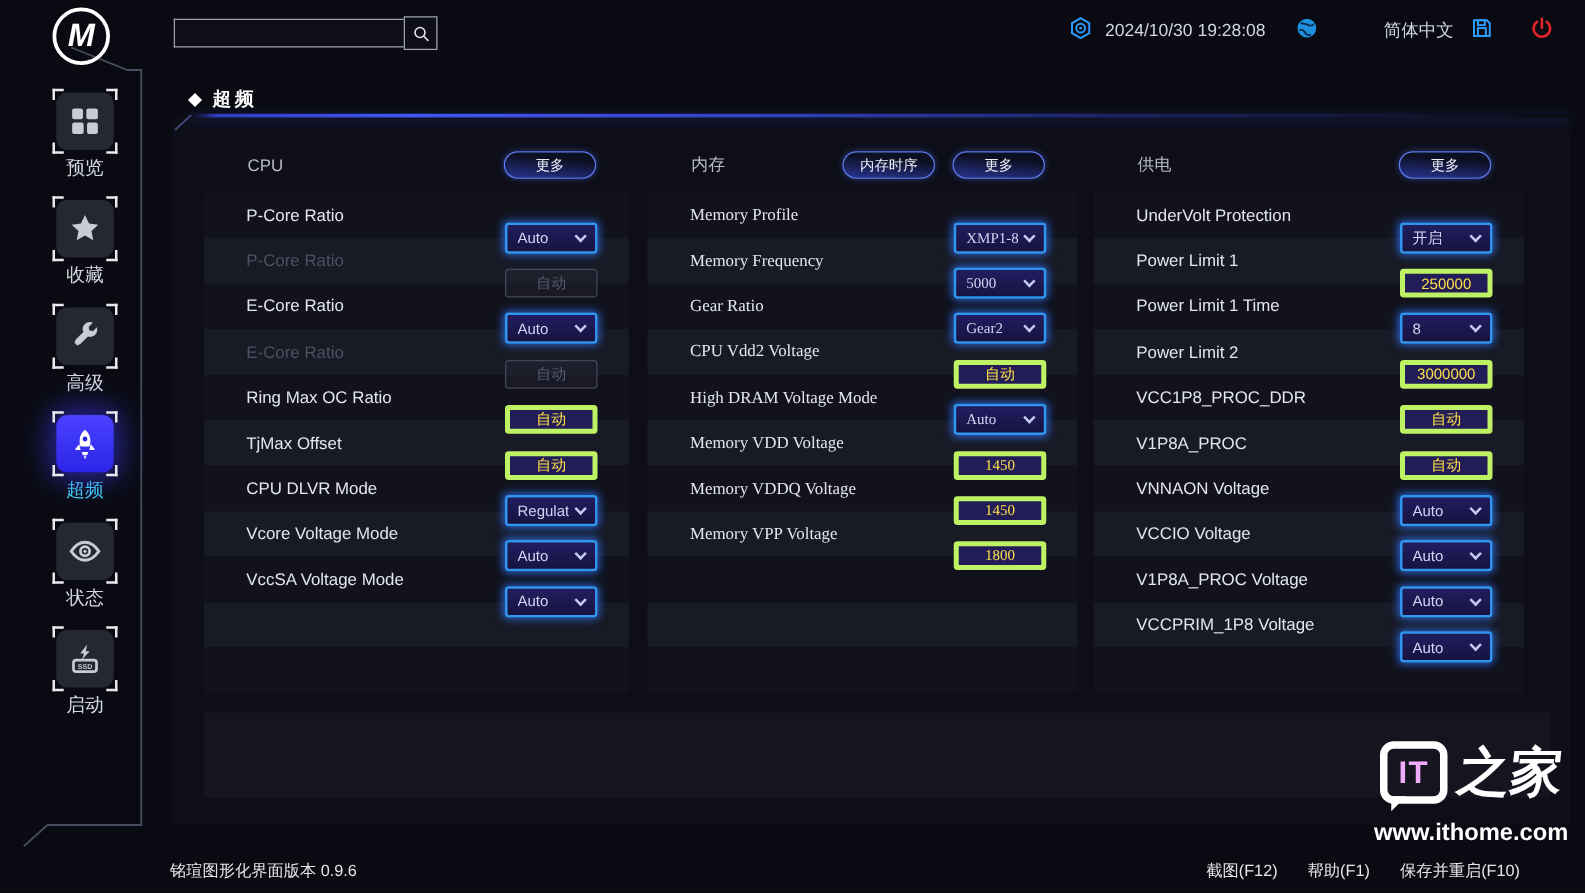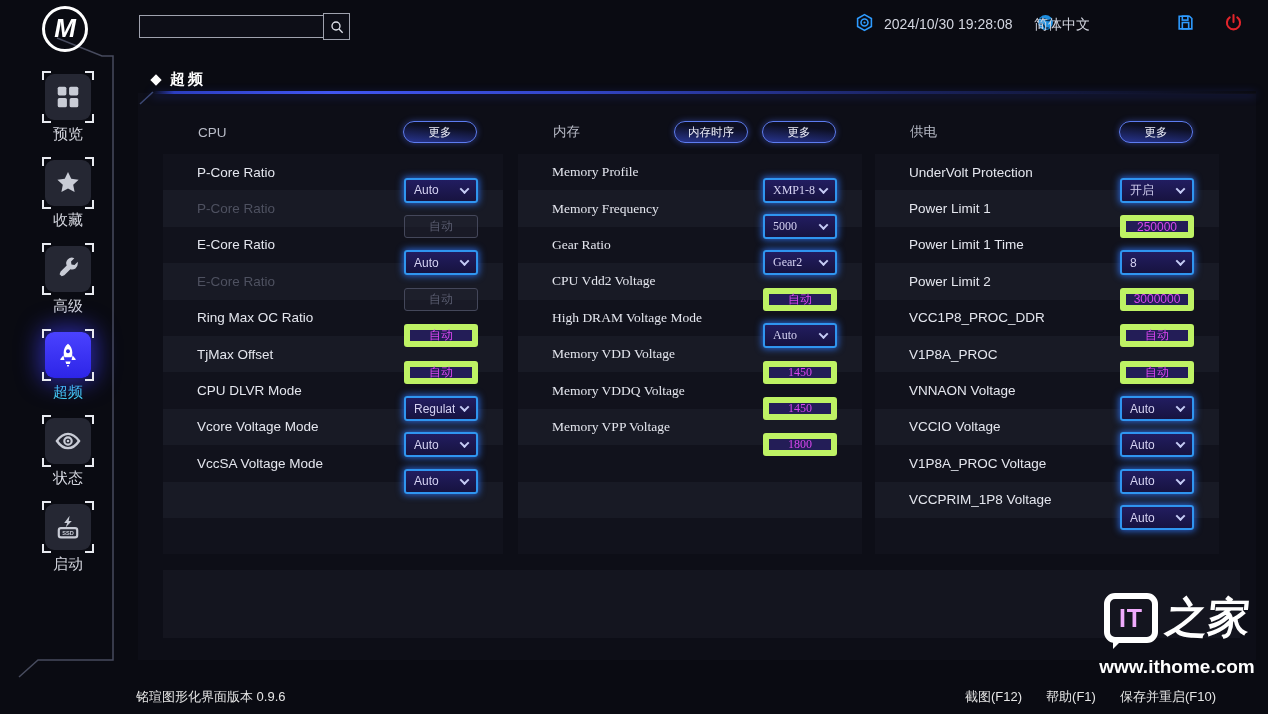--- a/index.html
+++ b/index.html
@@ -60,21 +60,21 @@
   .row-label{ font-size:13.5px; color:#e4e6ee; }
   .row-label.dim{ color:#4e5160; }
   .ctl{ margin-left:auto; width:74px; height:23px; border-radius:3px; font-size:12px;
         display:flex; align-items:center; justify-content:center;margin-top:36px; }
   .ctl .ctl-val{ white-space:nowrap; overflow:hidden; }
   .ctl.select{ height:25px; justify-content:space-between; padding:0 8px; cursor:pointer;
         background:linear-gradient(180deg,#221d60,#171340); border:2px solid #2f95f0;
         box-shadow:0 0 7px 1px rgba(47,120,255,.8); color:#d5d2f2; }
   .chev{ width:7px; height:7px; border-right:2px solid #c5cbf5; border-bottom:2px solid #c5cbf5;
          transform:rotate(45deg) translate(-1px,-1px); flex:0 0 auto; }
-  .ctl.input{ background:#231d57; border:6px solid #bef264; color:#d946ef; }
+  .ctl.input{ background:#231d57; border:4px solid #bef264; color:#fde047; }
   .ctl.disabled{ background:rgba(35,37,52,.45); border:1px solid #44475a; color:#585b6e; }
   .bottom-panel{ position:absolute; left:163px; top:570px; width:1077px; height:68px; background:#14151f; }
 
   
   .watermark{ position:absolute; left:1094px; top:590px; width:166px; text-align:center; }
   .wm-row{ display:flex; align-items:center; justify-content:center; gap:8px; }
   .wm-bubble{ position:relative; width:54px; height:50px; border:6px solid #fff; border-radius:11px;
               display:flex; align-items:center; justify-content:center; }
   .wm-bubble span{ font-size:25px; font-weight:bold; color:#f0abfc; letter-spacing:1px; }
   .wm-bubble:after{ content:""; position:absolute; left:3px; bottom:-12px; width:0; height:0;
@@ -118,21 +118,21 @@
     <polygon points="12,2 20.7,7 20.7,17 12,22 3.3,17 3.3,7" fill="none" stroke="#2e9bff" stroke-width="2"></polygon>
     <circle cx="12" cy="12" r="4.4" fill="none" stroke="#2e9bff" stroke-width="2"></circle>
     <circle cx="12" cy="12" r="1.4" fill="#2e9bff"></circle>
   </svg>
   <span class="tb-text" style="left:884px">2024/10/30 19:28:08</span>
 
   <svg class="tb-ico" style="left:1036px" viewBox="0 0 24 24">
     <circle cx="12" cy="12" r="9.4" fill="#1f8fe0"></circle>
     <path d="M6 6.5c2 2 4.5 .5 6.5 2s5 1 6.5-.5M4.5 14c2.5-1 5 1 6 3s3.5 2.5 5.5 1.5" fill="none" stroke="#0a2d50" stroke-width="2"></path>
   </svg>
-  <span class="tb-text" style="left:1034px">简体中文</span>
+  <span class="tb-text" style="left:1107px">简体中文</span>
 
   <svg class="tb-ico" style="left:1176px;cursor:pointer" viewBox="0 0 24 24">
     <path d="M4 4h13l3 3v13H4z" fill="none" stroke="#2e9bff" stroke-width="2"></path>
     <rect x="8" y="12" width="8" height="8" fill="none" stroke="#2e9bff" stroke-width="2"></rect>
     <rect x="8" y="4" width="7" height="5" fill="none" stroke="#2e9bff" stroke-width="2"></rect>
   </svg>
 
   <svg class="tb-ico" style="left:1224px;cursor:pointer" viewBox="0 0 24 24">
     <path d="M12 2.5v9" stroke="#e1252b" stroke-width="2.6" fill="none" stroke-linecap="round"></path>
     <path d="M7.2 5.6a8.3 8.3 0 1 0 9.6 0" fill="none" stroke="#e1252b" stroke-width="2.6" stroke-linecap="round"></path>

